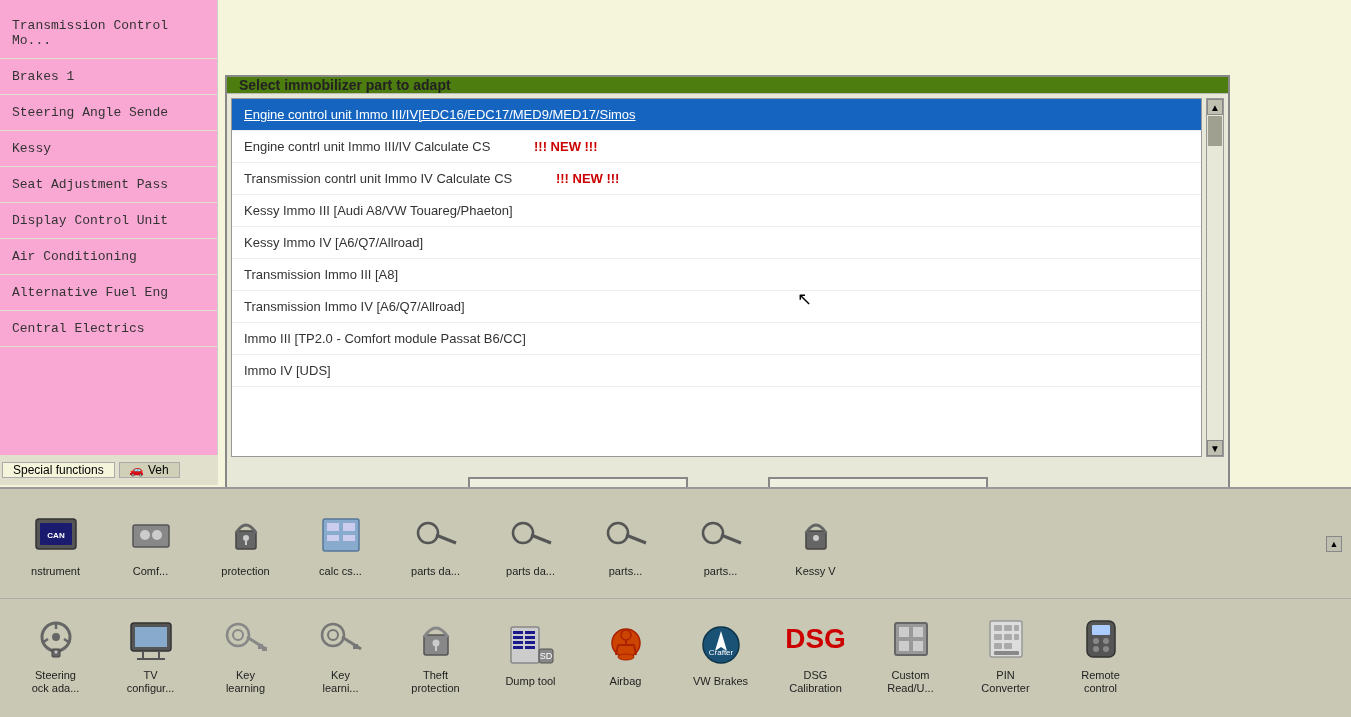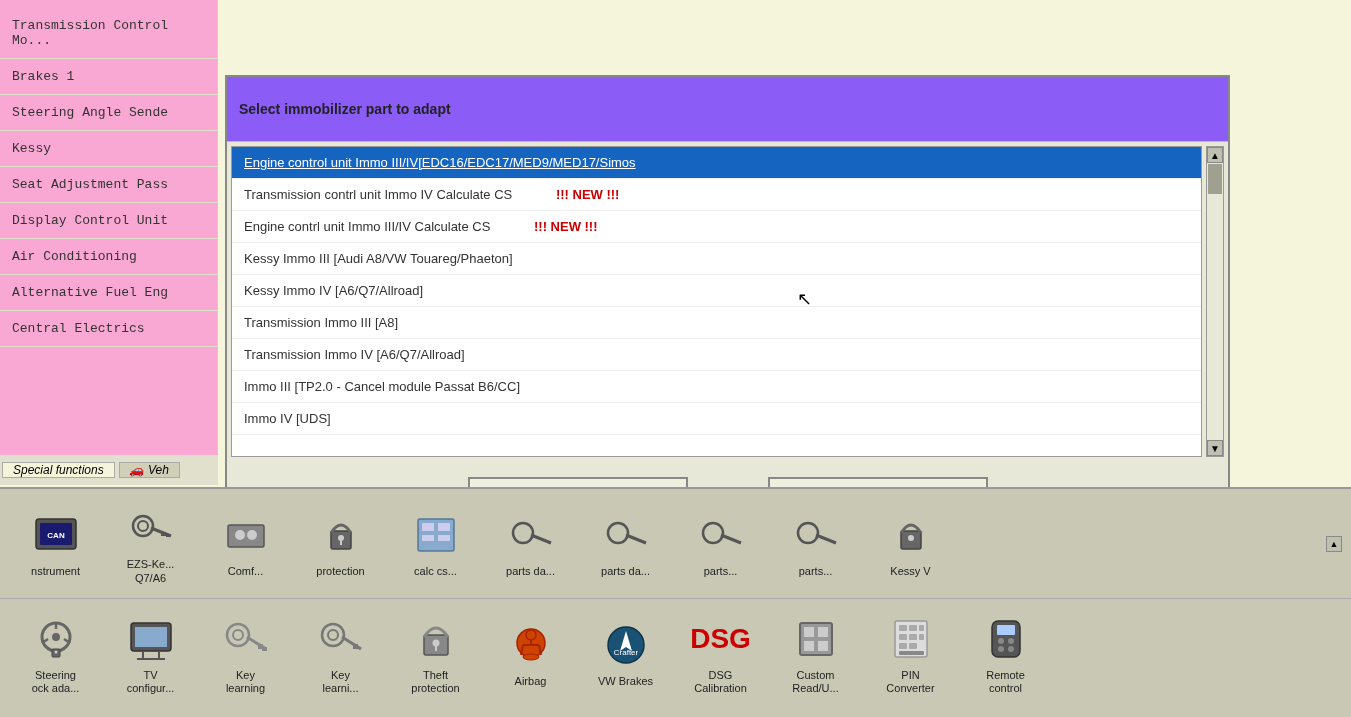--- a/index.html
+++ b/index.html
@@ -44,39 +44,38 @@
       display: flex;
       align-items: center;
     }
     .tab-item {
       padding: 0 10px;
       font-size: 12px;
       cursor: pointer;
       background: #d0d0b8;
       border: 1px solid #aaa;
       margin: 2px;
-      font-style: italic;
     }
     .tab-item.active { background: #f5f5dc; }
 
     
     .dialog {
       position: absolute;
       left: 225px;
       top: 75px;
       width: 1005px;
       height: 490px;
       background: #e8e8d8;
       border: 2px solid #888;
       display: flex;
       flex-direction: column;
     }
     .dialog-title-bar {
-      background: #8b5cf6;
-      padding: 24px 12px;
+      background: #4d7c0f;
+      padding: 0 12px;
       font-size: 14px;
       font-weight: bold;
       color: #222;
       border-bottom: 1px solid #bbb;
     }
     .dialog-list-container {
       flex: 1;
       display: flex;
       overflow: hidden;
     }
@@ -257,32 +256,32 @@
   <div class="tab-item active">Special functions</div>
   <div class="tab-item">🚗 Veh</div>
 </div>
 
 <div class="dialog">
   <div class="dialog-title-bar">Select immobilizer part to adapt</div>
   <div class="dialog-list-container">
     <div class="dialog-list">
       <div class="dialog-list-item selected">Engine control unit Immo III/IV[EDC16/EDC17/MED9/MED17/Simos</div>
       <div class="dialog-list-item">
+        Engine contrl unit Immo III/IV Calculate CS
+        <span class="new-badge">!!! NEW !!!</span>
+      </div>
+      <div class="dialog-list-item">
         Transmission contrl unit Immo IV Calculate CS
-        <span class="new-badge">!!! NEW !!!</span>
-      </div>
-      <div class="dialog-list-item">
-        Engine contrl unit Immo III/IV Calculate CS
         <span class="new-badge">!!! NEW !!!</span>
       </div>
       <div class="dialog-list-item">Kessy Immo III [Audi A8/VW Touareg/Phaeton]</div>
       <div class="dialog-list-item">Kessy Immo IV [A6/Q7/Allroad]</div>
       <div class="dialog-list-item">Transmission Immo III [A8]</div>
       <div class="dialog-list-item">Transmission Immo IV [A6/Q7/Allroad]</div>
-      <div class="dialog-list-item">Immo III [TP2.0 - Cancel module Passat B6/CC]</div>
+      <div class="dialog-list-item">Immo III [TP2.0 - Comfort module Passat B6/CC]</div>
       <div class="dialog-list-item">Immo IV [UDS]</div>
     </div>
     <div class="dialog-scrollbar">
       <div class="scrollbar-up">▲</div>
       <div class="scrollbar-track">
         <div class="scrollbar-thumb"></div>
       </div>
       <div class="scrollbar-down">▼</div>
     </div>
   </div>
@@ -308,32 +307,20 @@
       <div class="icon-graphic">
         <svg width="48" height="48" viewBox="0 0 48 48">
           <rect x="4" y="8" width="40" height="30" rx="3" fill="#555" stroke="#333" stroke-width="1.5"></rect>
           <rect x="8" y="12" width="32" height="22" rx="1" fill="#1a1a6e"></rect>
           <text x="24" y="27" text-anchor="middle" fill="white" font-size="8" font-weight="bold">CAN</text>
         </svg>
       </div>
       <div class="icon-label">nstrument</div>
     </div>
 
-    <div class="icon-cell">
-      <div class="icon-graphic">
-        <svg width="48" height="48" viewBox="0 0 48 48">
-          <circle cx="16" cy="22" r="10" fill="none" stroke="#555" stroke-width="2.5"></circle>
-          <circle cx="16" cy="22" r="5" fill="none" stroke="#555" stroke-width="2"></circle>
-          <line x1="24" y1="24" x2="44" y2="32" stroke="#555" stroke-width="3"></line>
-          <rect x="34" y="28" width="5" height="4" fill="#555"></rect>
-          <rect x="39" y="30" width="4" height="3" fill="#555"></rect>
-        </svg>
-      </div>
-      <div class="icon-label">EZS-Ke...<br>Q7/A6</div>
-    </div>
 
 
     <div class="icon-cell">
       <div class="icon-graphic">
         <svg width="48" height="48" viewBox="0 0 48 48">
           <rect x="6" y="14" width="36" height="22" rx="2" fill="#888" stroke="#555" stroke-width="1.5"></rect>
           <circle cx="18" cy="24" r="5" fill="#ccc"></circle>
           <circle cx="30" cy="24" r="5" fill="#ccc"></circle>
         </svg>
       </div>
@@ -481,20 +468,38 @@
         <svg width="48" height="48" viewBox="0 0 48 48">
           <rect x="12" y="20" width="24" height="20" rx="2" fill="#888" stroke="#555" stroke-width="1.5"></rect>
           <path d="M12 22 Q24 4 36 22" fill="none" stroke="#888" stroke-width="3"></path>
           <circle cx="24" cy="28" r="3.5" fill="#ccc"></circle>
           <line x1="24" y1="31" x2="24" y2="36" stroke="#ccc" stroke-width="2"></line>
         </svg>
       </div>
       <div class="icon-label">Theft<br>protection</div>
     </div>
 
+    <div class="icon-cell">
+      <div class="icon-graphic">
+        <svg width="48" height="48" viewBox="0 0 48 48">
+          <rect x="4" y="6" width="28" height="36" rx="2" fill="#ccc" stroke="#888" stroke-width="1.5"></rect>
+          <rect x="6" y="10" width="10" height="3" fill="#1a1a8c"></rect>
+          <rect x="6" y="15" width="10" height="3" fill="#1a1a8c"></rect>
+          <rect x="6" y="20" width="10" height="3" fill="#1a1a8c"></rect>
+          <rect x="6" y="25" width="10" height="3" fill="#1a1a8c"></rect>
+          <rect x="18" y="10" width="10" height="3" fill="#1a1a8c"></rect>
+          <rect x="18" y="15" width="10" height="3" fill="#1a1a8c"></rect>
+          <rect x="18" y="20" width="10" height="3" fill="#1a1a8c"></rect>
+          <rect x="18" y="25" width="10" height="3" fill="#1a1a8c"></rect>
+          <rect x="32" y="28" width="14" height="14" rx="2" fill="#888" stroke="#555" stroke-width="1"></rect>
+          <text x="39" y="38" text-anchor="middle" fill="white" font-size="9">SD</text>
+        </svg>
+      </div>
+      <div class="icon-label">Dump tool</div>
+    </div>
 
     <div class="icon-cell">
       <div class="icon-graphic">
         <svg width="48" height="48" viewBox="0 0 48 48">
           <circle cx="24" cy="22" r="14" fill="#cc4400" stroke="#aa2200" stroke-width="1.5"></circle>
           <circle cx="24" cy="14" r="5" fill="#cc4400" stroke="#aa2200" stroke-width="1.5"></circle>
           <line x1="24" y1="19" x2="24" y2="24" stroke="#aa2200" stroke-width="2"></line>
           <line x1="16" y1="24" x2="32" y2="24" stroke="#aa2200" stroke-width="2"></line>
           <line x1="16" y1="24" x2="14" y2="34" stroke="#aa2200" stroke-width="2"></line>
           <line x1="32" y1="24" x2="34" y2="34" stroke="#aa2200" stroke-width="2"></line>

